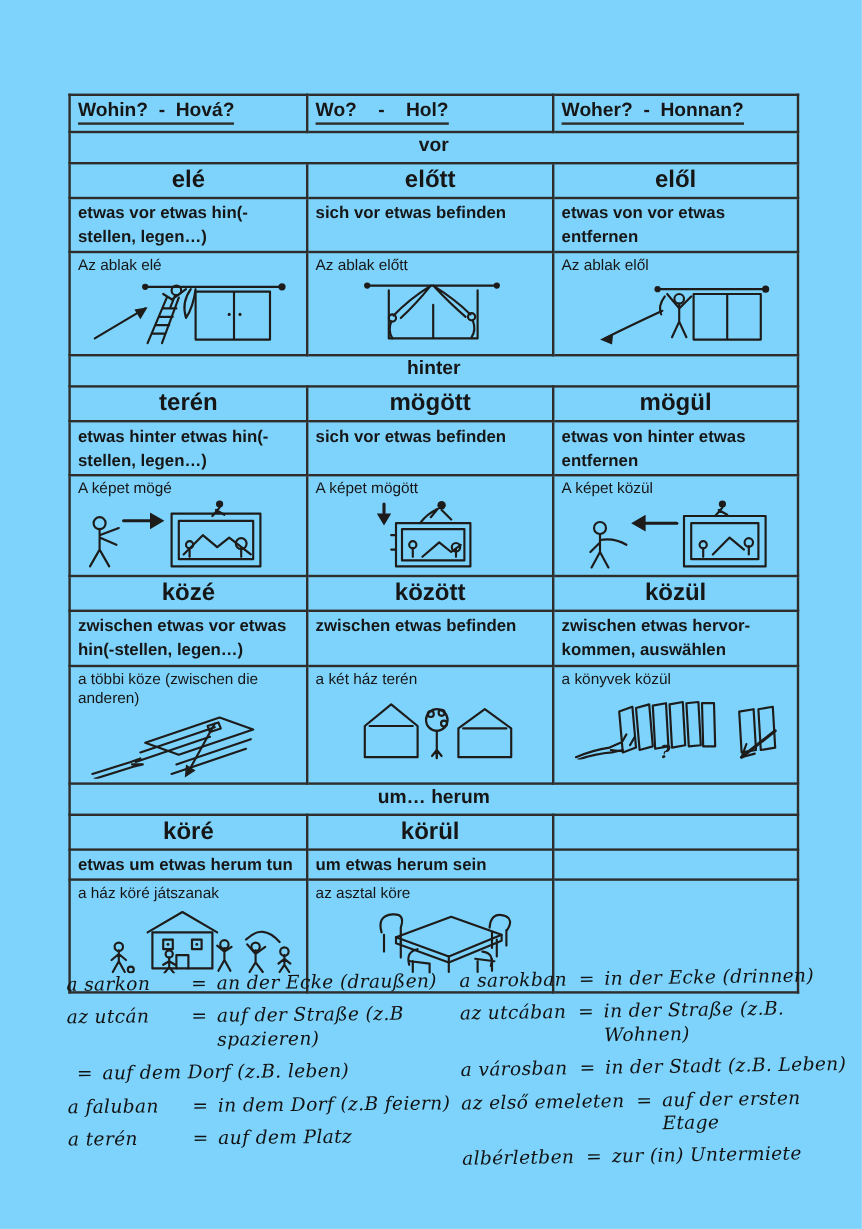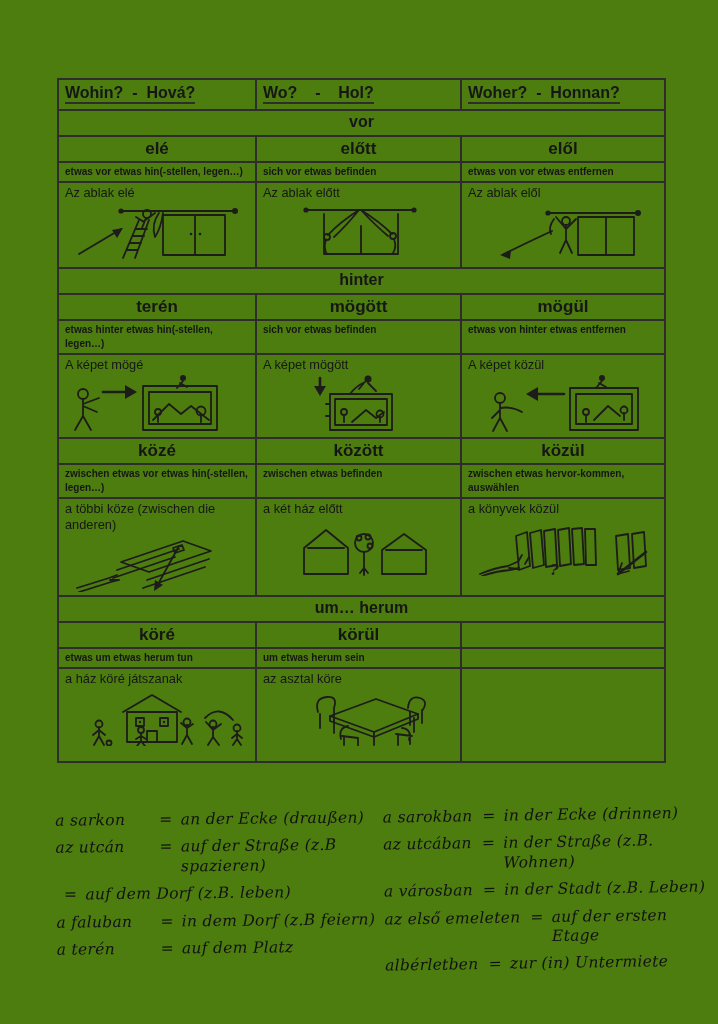--- a/index.html
+++ b/index.html
@@ -3,37 +3,37 @@
 <meta charset="utf-8">
 <style>
   html,body{margin:0;padding:0;}
   body{
     width:718px;height:1024px;
     background:#e9e8e4;
     font-family:"Liberation Sans",sans-serif;
   }
   .sheet{
     position:relative;width:718px;height:1024px;
-    background:#4d7c0f;
+    background:#7dd3fc;
     color:#161616;overflow:hidden;
   }
   table.grid{
     position:absolute;left:57px;top:78px;width:607px;
     border-collapse:collapse;table-layout:fixed;
   }
   table.grid td{
     border:2px solid #2e2d2b;
     padding:2px 6px;vertical-align:top;
     overflow:hidden;
   }
   tr.r-head td{height:23px;font-weight:bold;font-size:16px;padding-top:4px;}
   tr.r-head span{white-space:pre;border-bottom:2px solid #2e2d2b;padding-bottom:1px;}
   tr.r-section td{height:20px;text-align:center;font-weight:bold;font-size:16px;padding:2px;}
-  tr.r-forms td{height:18px;text-align:center;font-weight:bold;font-size:17px;}
-  tr.r-means td{font-weight:bold;font-size:10px;line-height:1.4;}
+  tr.r-forms td{height:18px;text-align:center;font-weight:bold;font-size:20px;}
+  tr.r-means td{font-weight:bold;font-size:14px;line-height:1.4;}
   tr.r-ex td{font-size:12.8px;line-height:1.25;}
   tr.ex-vor td{height:80px;margin-left:14px;}
   tr.ex-hinter td{height:78px;margin-left:44px;}
   tr.ex-zw td{height:92px;}
   tr.ex-um td{height:88px;}
   .sketch{display:block;margin:1px auto 0;}
   .sk{fill:none;stroke:#1d1c1a;stroke-width:1.8;stroke-linecap:round;stroke-linejoin:round;}
   .skth{fill:none;stroke:#1d1c1a;stroke-width:2.6;stroke-linecap:round;}
   .skf{fill:#1d1c1a;stroke:none;}
   .skq{font:italic bold 15px "DejaVu Serif",serif;fill:#1d1c1a;}
@@ -205,21 +205,21 @@
         <svg class="sketch" width="186" height="58" viewBox="0 0 186 58">
           <path class="sk" d="M56 28 L118 7 L146 17 L84 38 Z"></path>
           <path class="sk" d="M108 14 l9 -3 l2 5 l-9 3 z"></path>
           <path class="sk" d="M52 36 L114 15 M144 25 L82 46 M48 44 L110 23 M140 33 L78 54"></path>
           <path class="sk" d="M12 54 L44 44 M14 58 L46 48 M44 44 l8 -3 M46 48 l8 -2 M45 46 l9 0"></path>
           <path class="sk" d="M114 12 L92 52"></path>
               <polygon class="skf" points="89,57 90,46 98,51"></polygon>
         </svg>
       </td>
       <td>
-        <div>a két ház előtt</div>
+        <div>a két ház terén</div>
         <svg class="sketch" width="186" height="58" viewBox="0 0 186 58">
           <path class="sk" d="M38 56 V30 L60 12 L82 30 V56 Z M42 30 H78"></path>
           <path class="sk" d="M116 56 V32 L138 16 L160 32 V56 Z M120 32 H156"></path>
           <path class="sk" d="M98 56 V34"></path>
           <circle class="sk" cx="98" cy="25" r="9"></circle>
           <circle class="sk" cx="93" cy="20" r="2.5"></circle>
               <circle class="sk" cx="102" cy="19" r="2.5"></circle>
               <circle class="sk" cx="104" cy="28" r="2.5"></circle>
           <path class="sk" d="M98 57 V51 M94 55 L98 50 L102 55"></path>
         </svg>

